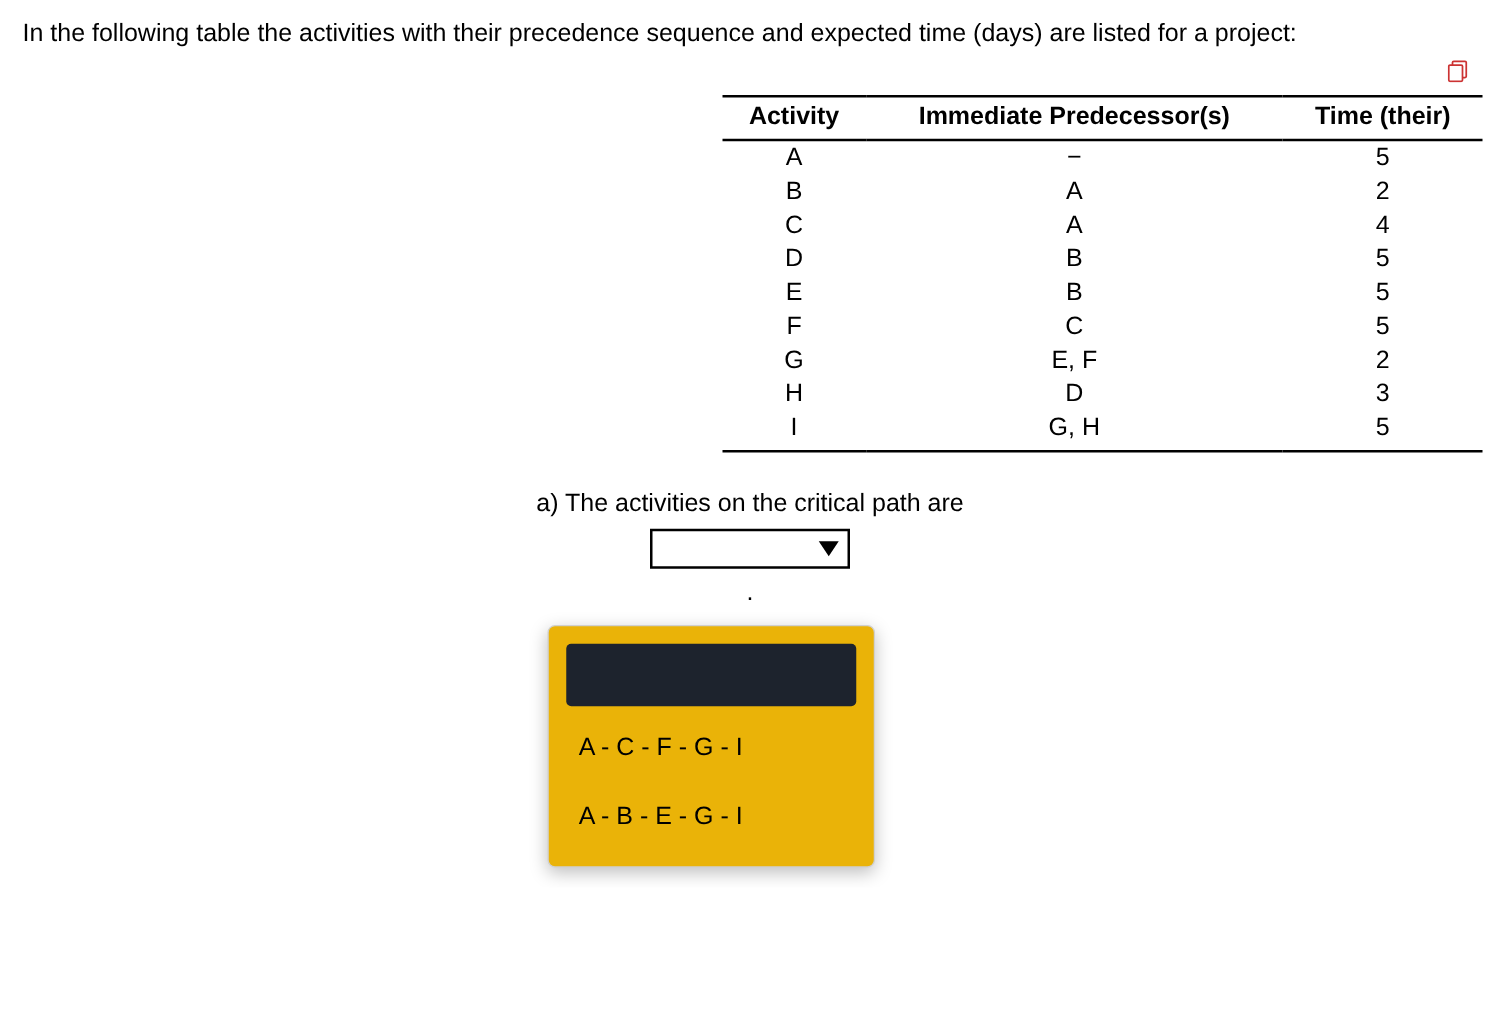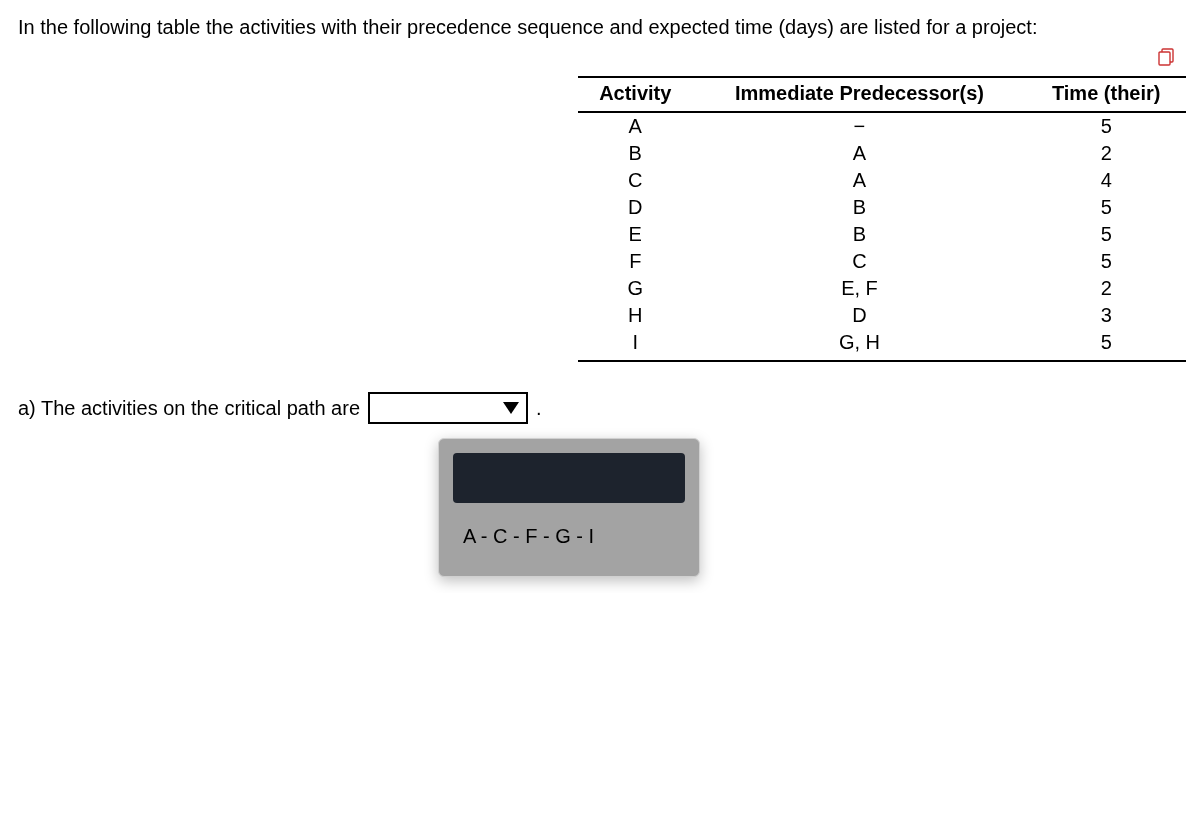--- a/index.html
+++ b/index.html
@@ -41,20 +41,21 @@
   }
   tr.last td {
     border-bottom: 2px solid #000;
     padding-bottom: 6px;
   }
   .question-row {
     display: flex;
     align-items: center;
     gap: 8px;
     margin-top: 30px;
+    flex-direction: column;
   }
   .dropdown {
     border: 2px solid #000;
     width: 160px;
     height: 32px;
     display: flex;
     align-items: center;
     justify-content: flex-end;
     padding-right: 6px;
     box-sizing: border-box;
@@ -65,21 +66,21 @@
   }
   .options-panel {
     margin-left: 420px;
     margin-top: 14px;
     width: 262px;
     border: 1px solid #d0d0d0;
     border-radius: 6px;
     box-shadow: 0 4px 14px rgba(0,0,0,0.25);
     padding: 14px;
     box-sizing: border-box;
-    background: #a3a3a3;
+    background: #eab308;
   }
   .option {
     padding: 14px 10px;
     font-size: 20px;
     border-radius: 4px;
   }
   .option.selected {
     background: #1d232d;
     color: #1d232d;
     height: 50px;
@@ -166,13 +167,14 @@
     <svg width="18" height="14" viewBox="0 0 18 14">
       <polygon points="1,1 17,1 9,13" fill="#000"></polygon>
     </svg>
   </div>
   <span>.</span>
 </div>
 
 <div class="options-panel">
   <div class="option selected"></div>
   <div class="option">A - C - F - G - I</div>
+  <div class="option">A - B - E - G - I</div>
 </div>
 
 </body></html>

